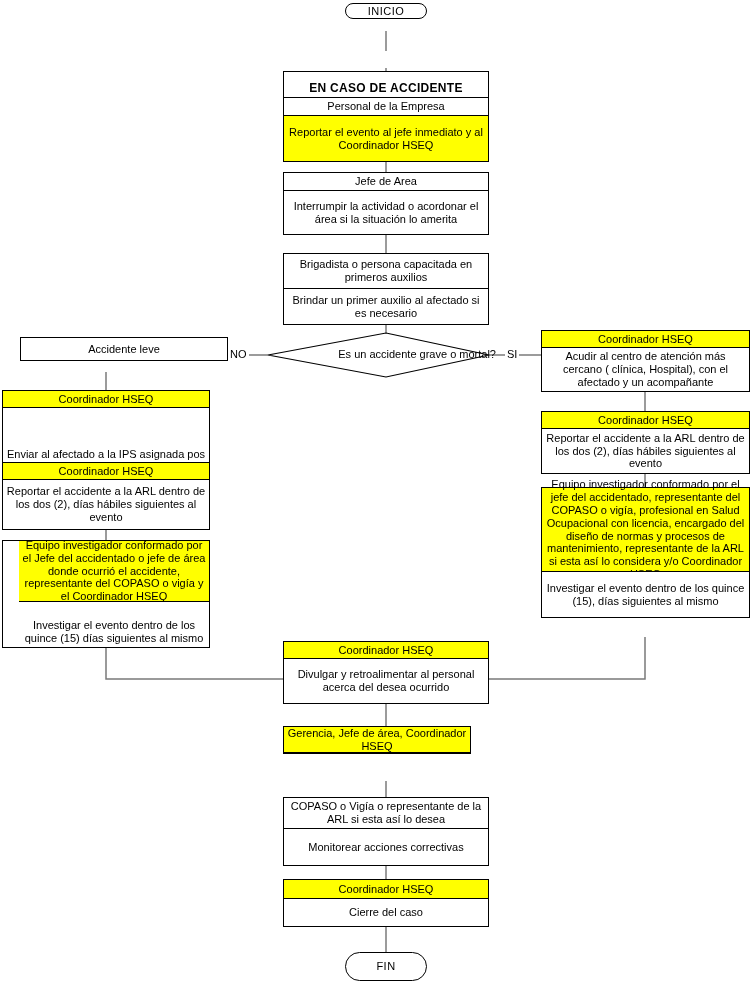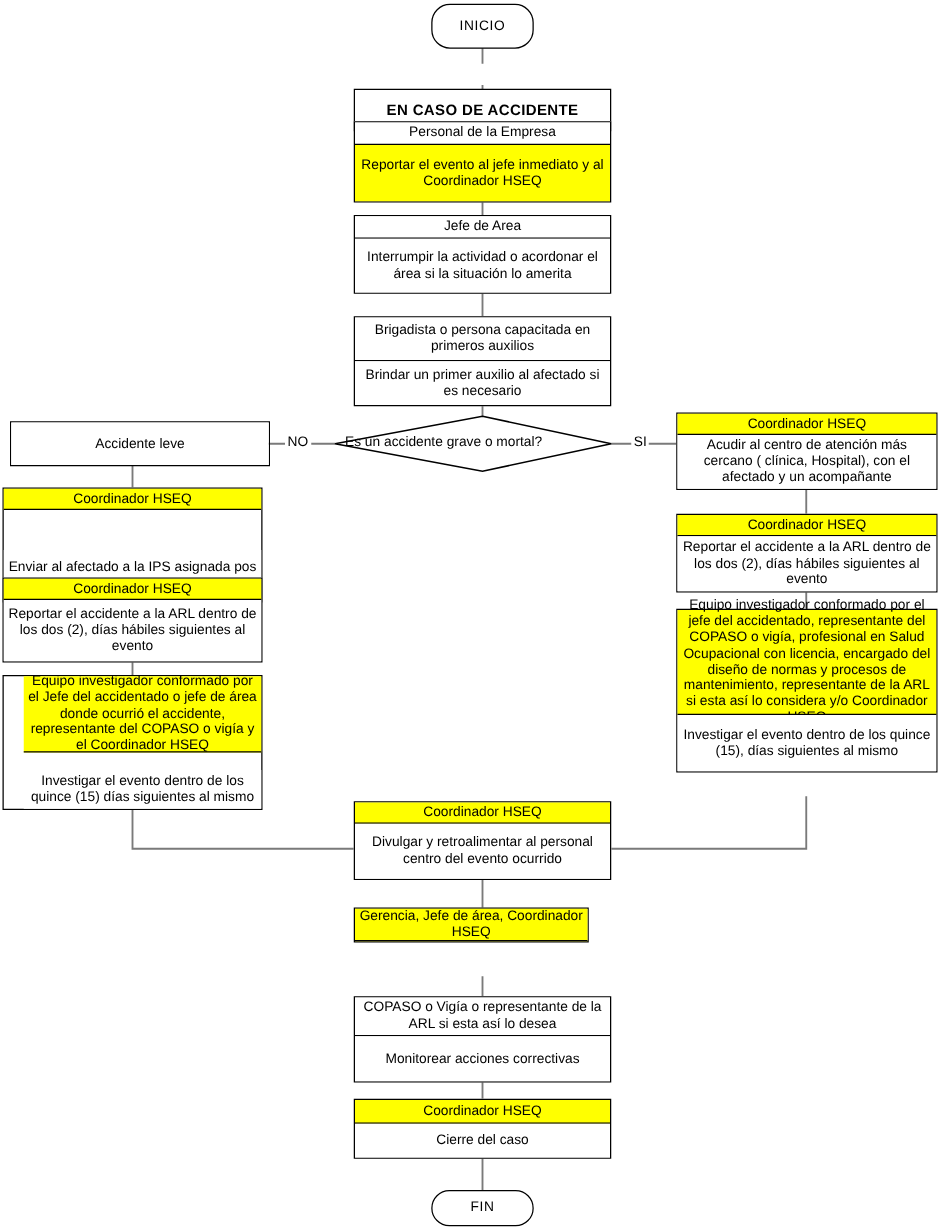--- a/index.html
+++ b/index.html
@@ -22,21 +22,21 @@
   .oval{
     border:1.5px solid #000;border-radius:15px;background:#fff;
     display:flex;align-items:center;justify-content:center;text-align:center;
     letter-spacing:0.5px;
   }
   .banner{font-weight:bold;font-size:12px;letter-spacing:0.3px;}
   .freelabel{
     position:absolute;z-index:2;background:#fff;padding:0 2px;
     display:flex;align-items:center;justify-content:center;text-align:center;
   }
-  .qlabel{position:absolute;z-index:2;text-align:left;}
+  .qlabel{position:absolute;z-index:2;text-align:right;}
 </style>
 </head>
 <body>
 
 <div id="canvas" style="--highlight: #ffff00;">
 
   <svg class="wires" viewBox="0 0 752 983" xmlns="http://www.w3.org/2000/svg">
     <g stroke="#7a7a7a" stroke-width="1.5" fill="none" class="conn">
 
       <line x1="386" y1="31" x2="386" y2="51"></line>
@@ -59,21 +59,21 @@
 
       <line x1="386" y1="702" x2="386" y2="726"></line>
       <line x1="386" y1="781" x2="386" y2="797"></line>
       <line x1="386" y1="864" x2="386" y2="879"></line>
       <line x1="386" y1="925" x2="386" y2="952"></line>
     </g>
 
     <polygon points="386,333 489,355 386,377 268,355" fill="#ffffff" stroke="#000000" stroke-width="1.2"></polygon>
   </svg>
 
-  <div class="node oval" style="left:345px;top:3px;width:82px;height:36px;">
+  <div class="node oval" style="left:345px;top:3px;width:82px;height:16px;">
     <span>INICIO</span>
   </div>
 
   <div class="node box" style="left:283px;top:50px;width:206px;height:34px;margin-top:21px;">
     <div class="cell banner" style="flex:1;">EN CASO DE ACCIDENTE</div>
   </div>
 
   <div class="node box" style="left:283px;top:97px;width:206px;">
     <div class="cell divider" style="height:18px;">Personal de la Empresa</div>
     <div class="cell hl" style="height:45px;">Reportar el evento al jefe inmediato y al Coordinador HSEQ</div>
@@ -86,21 +86,21 @@
 
   <div class="node box" style="left:283px;top:253px;width:206px;">
     <div class="cell divider" style="height:35px;">Brigadista o persona capacitada en primeros auxilios</div>
     <div class="cell" style="height:35px;">Brindar un primer auxilio al afectado si es necesario</div>
   </div>
 
   <div class="qlabel" style="left:276px;top:348px;width:220px;">Es un accidente grave o mortal?</div>
   <div class="freelabel" style="left:228px;top:347px;height:15px;">NO</div>
   <div class="freelabel" style="left:505px;top:347px;height:15px;">SI</div>
 
-  <div class="node box" style="left:8px;top:337px;width:208px;height:36px;">
+  <div class="node box" style="left:20px;top:337px;width:208px;height:24px;">
     <div class="cell" style="flex:1;">Accidente leve</div>
   </div>
 
   <div class="node box" style="left:2px;top:390px;width:208px;">
     <div class="cell divider hl" style="height:17px;">Coordinador HSEQ</div>
     <div class="cell" style="height:41px;margin-top:32px;">Enviar al afectado a la IPS asignada pos la ARL</div>
   </div>
 
   <div class="node box" style="left:2px;top:462px;width:208px;">
     <div class="cell divider hl" style="height:17px;">Coordinador HSEQ</div>
@@ -122,21 +122,21 @@
     <div class="cell" style="height:44px;">Reportar el accidente a la ARL dentro de los dos (2), días hábiles siguientes al evento</div>
   </div>
 
   <div class="node box" style="left:541px;top:487px;width:209px;">
     <div class="cell divider hl" style="height:84px;">Equipo investigador conformado por el jefe del accidentado, representante del COPASO o vigía, profesional en Salud Ocupacional con licencia, encargado del diseño de normas y procesos de mantenimiento, representante de la ARL si esta así lo considera y/o Coordinador HSEQ</div>
     <div class="cell" style="height:45px;">Investigar el evento dentro de los quince (15), días siguientes al mismo</div>
   </div>
 
   <div class="node box" style="left:283px;top:641px;width:206px;">
     <div class="cell divider hl" style="height:17px;">Coordinador HSEQ</div>
-    <div class="cell" style="height:44px;">Divulgar y retroalimentar al personal centro del evento ocurrido</div>
+    <div class="cell" style="height:44px;">Divulgar y retroalimentar al personal acerca del desea ocurrido</div>
   </div>
 
   <div class="node box" style="left:283px;top:726px;width:188px;">
     <div class="cell divider hl" style="height:26px;">Gerencia, Jefe de área, Coordinador HSEQ</div>
   </div>
 
   <div class="node box" style="left:283px;top:797px;width:206px;">
     <div class="cell divider" style="height:31px;">COPASO o Vigía o representante de la ARL si esta así lo desea</div>
     <div class="cell" style="height:36px;">Monitorear acciones correctivas</div>
   </div>

